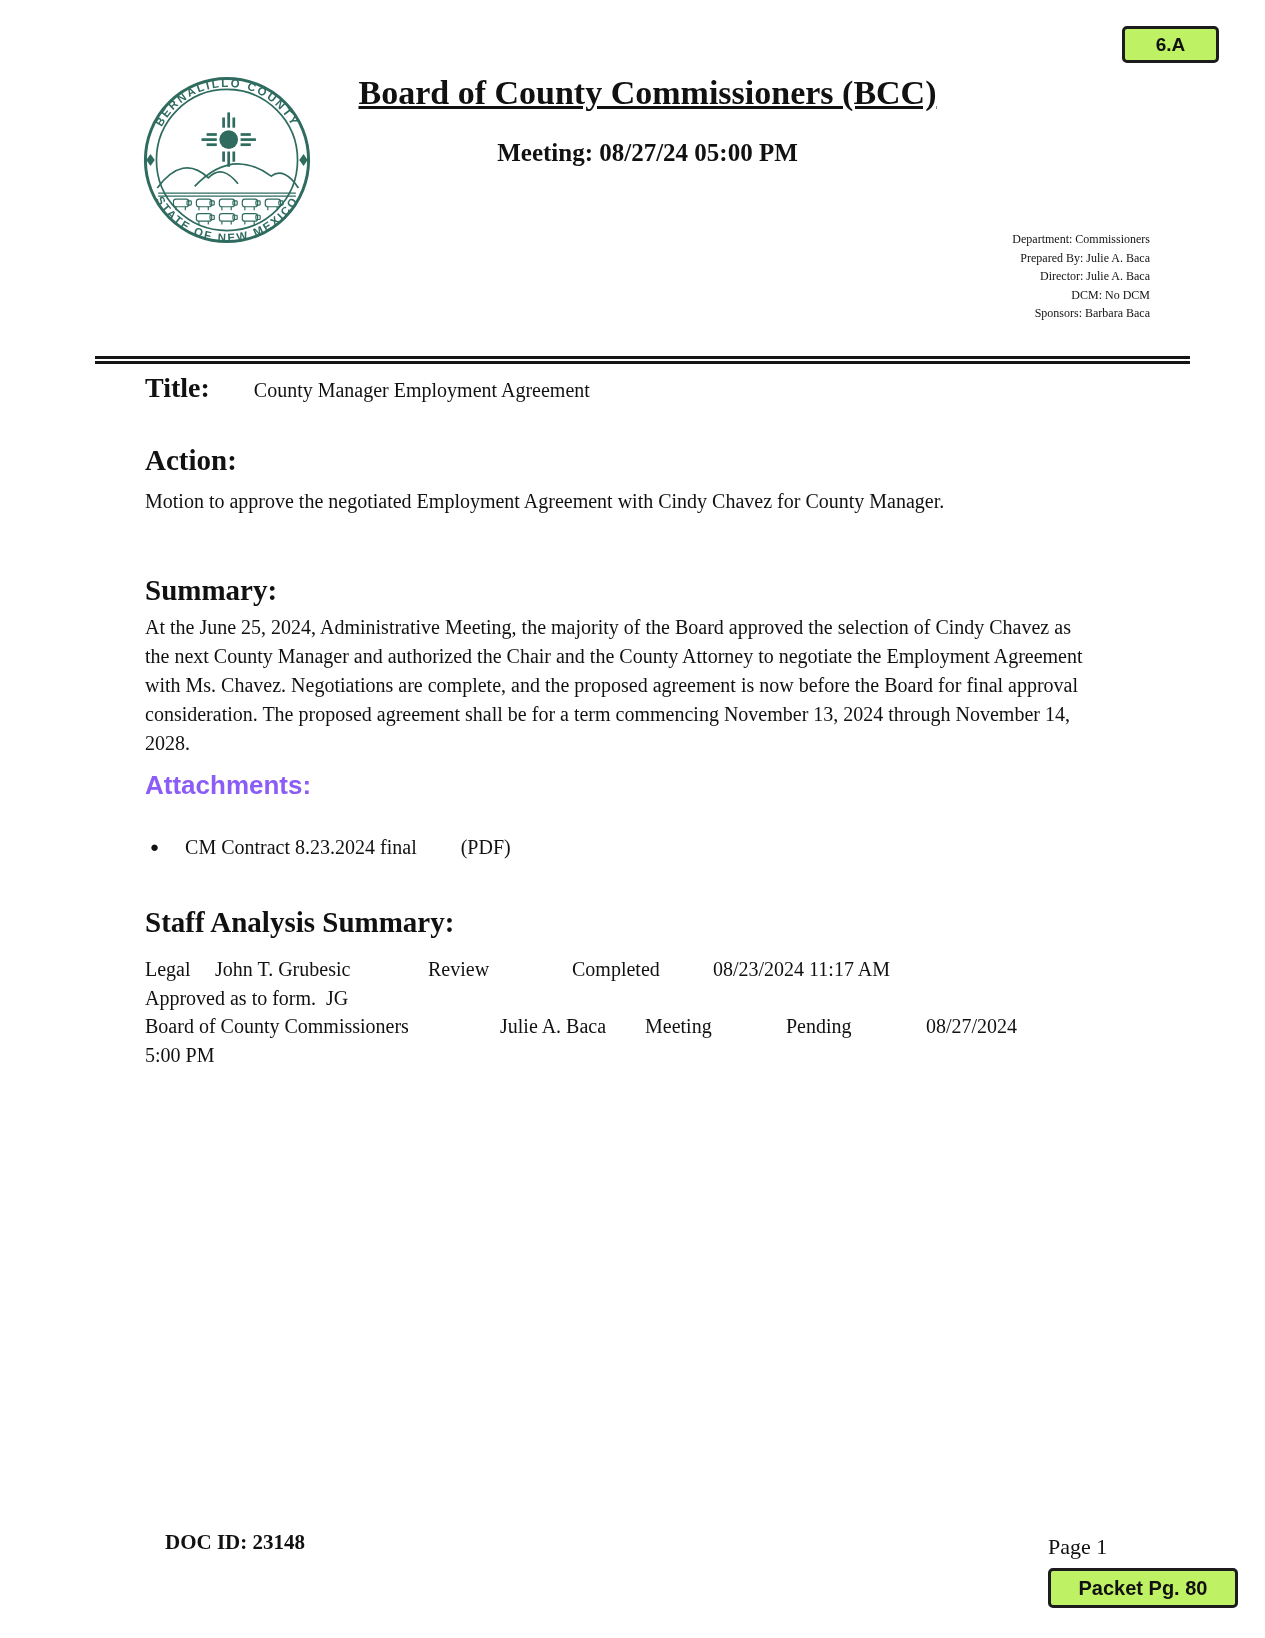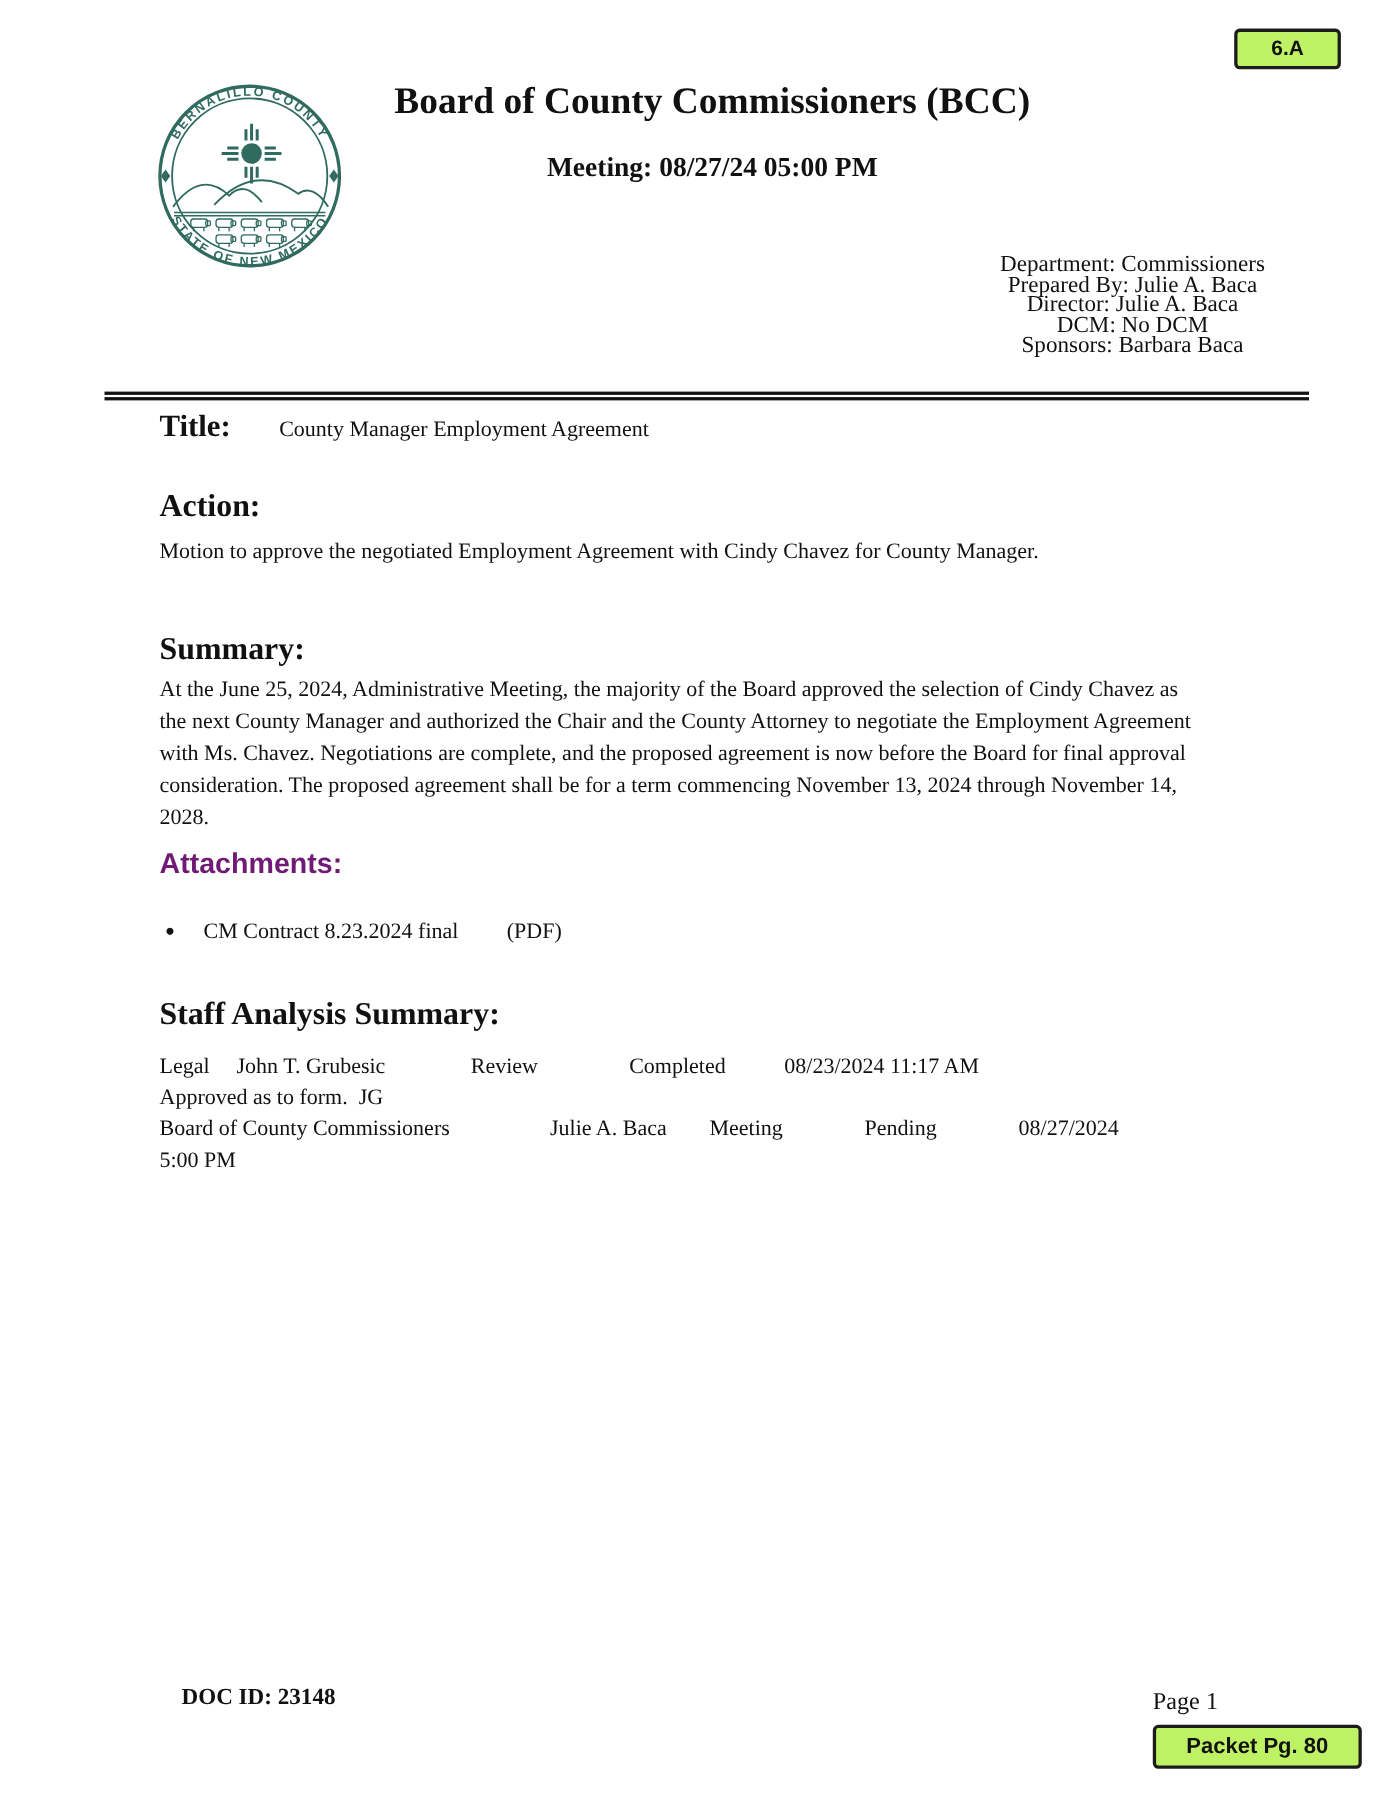--- a/index.html
+++ b/index.html
@@ -22,42 +22,42 @@
     font-weight:bold;
     box-sizing:border-box;
   }
   #badge-6a{left:1122px;top:26px;width:97px;height:37px;font-size:19px;}
   #badge-packet{left:1048px;top:1568px;width:190px;height:40px;font-size:20px;}
 
   
   #seal{position:absolute;left:142px;top:75px;width:170px;height:170px;}
   #header-title{
     position:absolute;left:30px;right:0;top:74px;
-    text-align:center;font-weight:bold;font-size:34px;
+    text-align:center;font-weight:bold;font-size:34px;text-decoration:underline;
   }
   #header-meeting{
     position:absolute;left:30px;right:0;top:139px;
     text-align:center;font-weight:bold;font-size:25px;
   }
   #meta-block{
     position:absolute;right:115px;top:230px;
-    text-align:center;font-size:21px;line-height:18.6px;
+    text-align:right;font-size:12px;line-height:18.6px;
   }
   #meta-block .meta-line{display:block;}
 
   #double-rule{
     position:absolute;left:95px;top:356px;width:1095px;
     height:2px;
     border-top:3px solid #141414;
     border-bottom:3px solid #141414;
   }
 
   
   .h-serif{font-weight:bold;font-size:29px;font-family:"Liberation Serif", serif;}
-  .h-sans{font-weight:bold;font-size:26px;font-family:"Liberation Sans", sans-serif;color:#701a75;}
+  .h-sans{font-weight:bold;font-size:26px;font-family:"Liberation Sans", sans-serif;color:#8b5cf6;}
 
   #title-row{position:absolute;left:145px;top:372px;display:flex;align-items:baseline;}
   #title-row .h-serif{font-size:28px;}
   #title-value{font-size:20px;margin-left:44px;}
 
   #action-heading{position:absolute;left:145px;top:444px;}
   #action-body{position:absolute;left:145px;top:486px;width:880px;font-size:20px;line-height:30.5px;}
 
   #summary-heading{position:absolute;left:145px;top:574px;}
   #summary-body{position:absolute;left:145px;top:613px;width:940px;font-size:20px;line-height:29px;}

